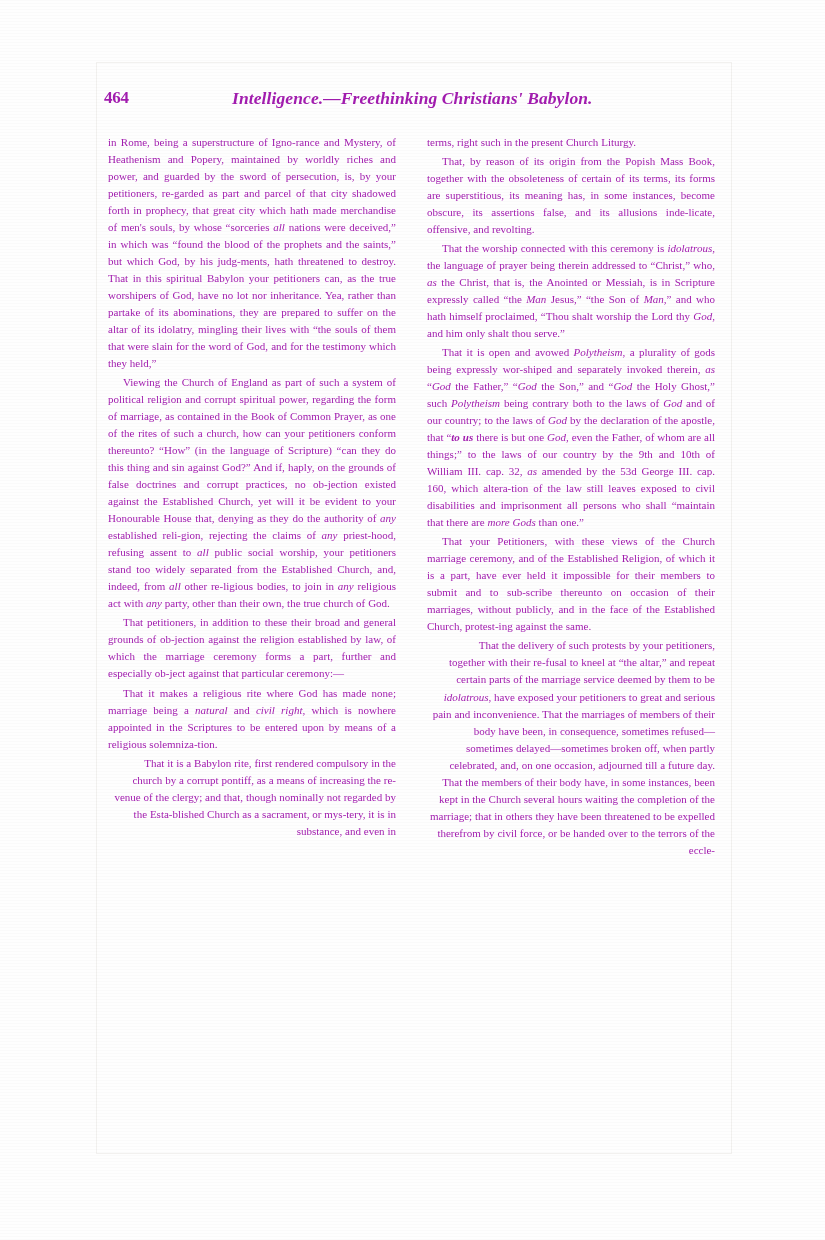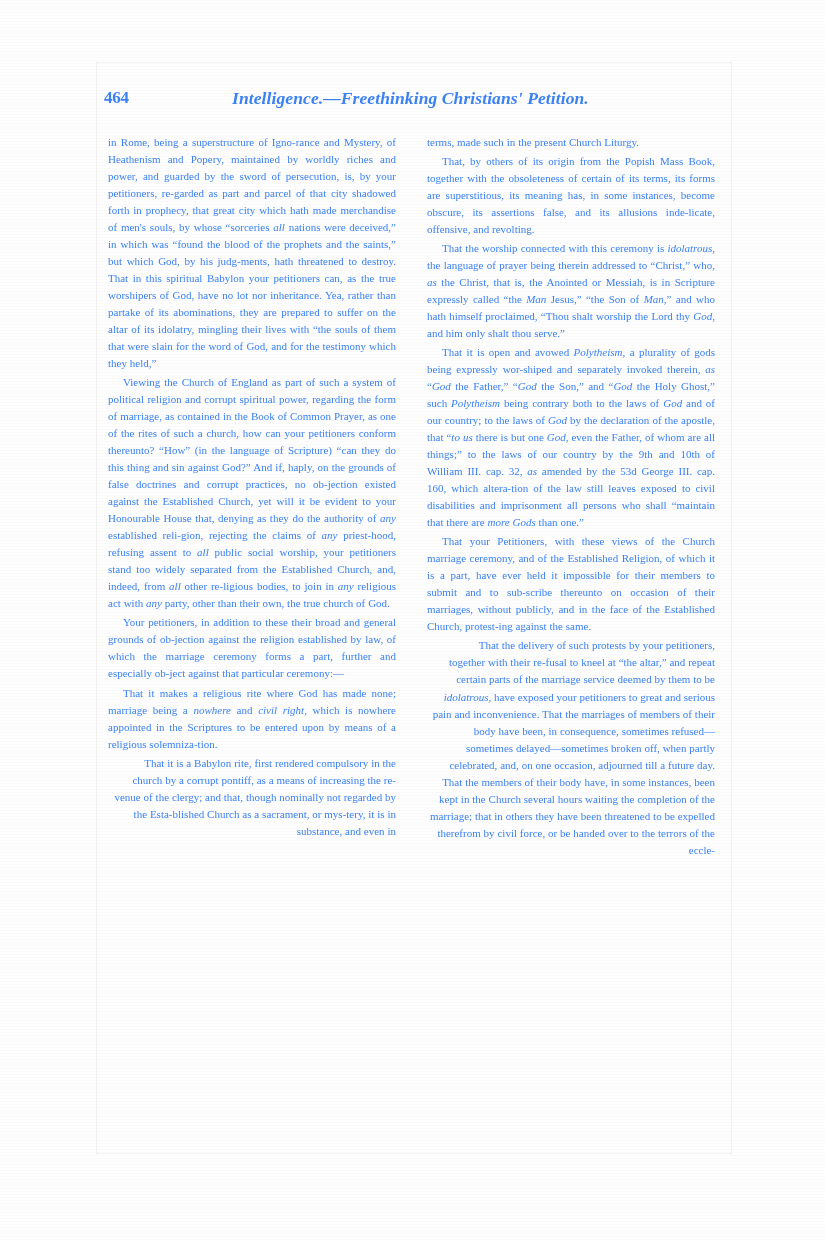--- a/index.html
+++ b/index.html
@@ -7,21 +7,21 @@
     padding: 0;
     background: #ffffff;
   }
   .page {
     position: relative;
     width: 825px;
     height: 1240px;
     background: #fefefe;
     overflow: hidden;
     font-family: "Liberation Serif", "DejaVu Serif", serif;
-    color: #3b82f6;
+    color: #a21caf;
   }
   
   .page-frame {
     position: absolute;
     left: 96px;
     top: 62px;
     width: 634px;
     height: 1090px;
     border: 1px solid #f2f1ef;
     pointer-events: none;
@@ -73,56 +73,56 @@
     hyphens: manual;
     word-spacing: 0.1px;
   }
   .col p.noindent {
     text-indent: 0;
   }
   .col p.last-free {
     text-align: right;
   }
   em { font-style: italic; }
-  .emph-bold { font-weight: normal; }
+  .emph-bold { font-weight: bold; }
   
   .grain {
     position: absolute;
     inset: 0;
     pointer-events: none;
     opacity: 0.035;
     background-image:
       repeating-linear-gradient(0deg, rgba(0,0,0,0.5) 0 1px, rgba(0,0,0,0) 1px 3px);
   }
 </style>
 </head>
 <body>
 
 <div class="page">
 
   <div class="page-frame"></div>
 
   <div class="running-head">
     <span class="folio">464</span>
-    <span class="head-title">Intelligence.—Freethinking Christians' Petition.</span>
+    <span class="head-title">Intelligence.—Freethinking Christians' Babylon.</span>
   </div>
 
   <div class="columns">
 
     <div class="col">
       <p class="noindent">in Rome, being a superstructure of Igno-rance and Mystery, of Heathenism and Popery, maintained by worldly riches and power, and guarded by the sword of persecution, is, by your petitioners, re-garded as part and parcel of that city shadowed forth in prophecy, that great city which hath made merchandise of men's souls, by whose “sorceries <em>all</em> nations were deceived,” in which was “found the blood of the prophets and the saints,” but which God, by his judg-ments, hath threatened to destroy. That in this spiritual Babylon your petitioners can, as the true worshipers of God, have no lot nor inheritance. Yea, rather than partake of its abominations, they are prepared to suffer on the altar of its idolatry, mingling their lives with “the souls of them that were slain for the word of God, and for the testimony which they held,”</p>
       <p>Viewing the Church of England as part of such a system of political religion and corrupt spiritual power, regarding the form of marriage, as contained in the Book of Common Prayer, as one of the rites of such a church, how can your petitioners conform thereunto? “How” (in the language of Scripture) “can they do this thing and sin against God?” And if, haply, on the grounds of false doctrines and corrupt practices, no ob-jection existed against the Established Church, yet will it be evident to your Honourable House that, denying as they do the authority of <em>any</em> established reli-gion, rejecting the claims of <em>any</em> priest-hood, refusing assent to <em>all</em> public social worship, your petitioners stand too widely separated from the Established Church, and, indeed, from <em>all</em> other re-ligious bodies, to join in <em>any</em> religious act with <em>any</em> party, other than their own, the true church of God.</p>
-      <p>Your petitioners, in addition to these their broad and general grounds of ob-jection against the religion established by law, of which the marriage ceremony forms a part, further and especially ob-ject against that particular ceremony:—</p>
-      <p>That it makes a religious rite where God has made none; marriage being a <em>nowhere</em> and <em>civil right</em>, which is nowhere appointed in the Scriptures to be entered upon by means of a religious solemniza-tion.</p>
+      <p>That petitioners, in addition to these their broad and general grounds of ob-jection against the religion established by law, of which the marriage ceremony forms a part, further and especially ob-ject against that particular ceremony:—</p>
+      <p>That it makes a religious rite where God has made none; marriage being a <em>natural</em> and <em>civil right</em>, which is nowhere appointed in the Scriptures to be entered upon by means of a religious solemniza-tion.</p>
       <p class="last-free">That it is a Babylon rite, first rendered compulsory in the church by a corrupt pontiff, as a means of increasing the re-venue of the clergy; and that, though nominally not regarded by the Esta-blished Church as a sacrament, or mys-tery, it is in substance, and even in</p>
     </div>
 
     <div class="col">
-      <p class="noindent">terms, made such in the present Church Liturgy.</p>
-      <p>That, by others of its origin from the Popish Mass Book, together with the obsoleteness of certain of its terms, its forms are superstitious, its meaning has, in some instances, become obscure, its assertions false, and its allusions inde-licate, offensive, and revolting.</p>
+      <p class="noindent">terms, right such in the present Church Liturgy.</p>
+      <p>That, by reason of its origin from the Popish Mass Book, together with the obsoleteness of certain of its terms, its forms are superstitious, its meaning has, in some instances, become obscure, its assertions false, and its allusions inde-licate, offensive, and revolting.</p>
       <p>That the worship connected with this ceremony is <em>idolatrous</em>, the language of prayer being therein addressed to “Christ,” who, <em>as</em> the Christ, that is, the Anointed or Messiah, is in Scripture expressly called “the <em>Man</em> Jesus,” “the Son of <em>Man</em>,” and who hath himself proclaimed, “Thou shalt worship the Lord thy <em>God</em>, and him only shalt thou serve.”</p>
       <p>That it is open and avowed <em>Polytheism</em>, a plurality of gods being expressly wor-shiped and separately invoked therein, <em>as</em> “<em>God</em> the Father,” “<em>God</em> the Son,” and “<em>God</em> the Holy Ghost,” such <em>Polytheism</em> being contrary both to the laws of <em>God</em> and of our country; to the laws of <em>God</em> by the declaration of the apostle, that “<em class="emph-bold">to us</em> there is but one <em>God</em>, even the Father, of whom are all things;” to the laws of our country by the 9th and 10th of William III. cap. 32, <em>as</em> amended by the 53d George III. cap. 160, which altera-tion of the law still leaves exposed to civil disabilities and imprisonment all persons who shall “maintain that there are <em>more Gods</em> than one.”</p>
       <p>That your Petitioners, with these views of the Church marriage ceremony, and of the Established Religion, of which it is a part, have ever held it impossible for their members to submit and to sub-scribe thereunto on occasion of their marriages, without publicly, and in the face of the Established Church, protest-ing against the same.</p>
       <p class="last-free">That the delivery of such protests by your petitioners, together with their re-fusal to kneel at “the altar,” and repeat certain parts of the marriage service deemed by them to be <em>idolatrous</em>, have exposed your petitioners to great and serious pain and inconvenience. That the marriages of members of their body have been, in consequence, sometimes refused—sometimes delayed—sometimes broken off, when partly celebrated, and, on one occasion, adjourned till a future day. That the members of their body have, in some instances, been kept in the Church several hours waiting the completion of the marriage; that in others they have been threatened to be expelled therefrom by civil force, or be handed over to the terrors of the eccle-</p>
     </div>
 
   </div>
 
   <div class="grain"></div>
 </div>

